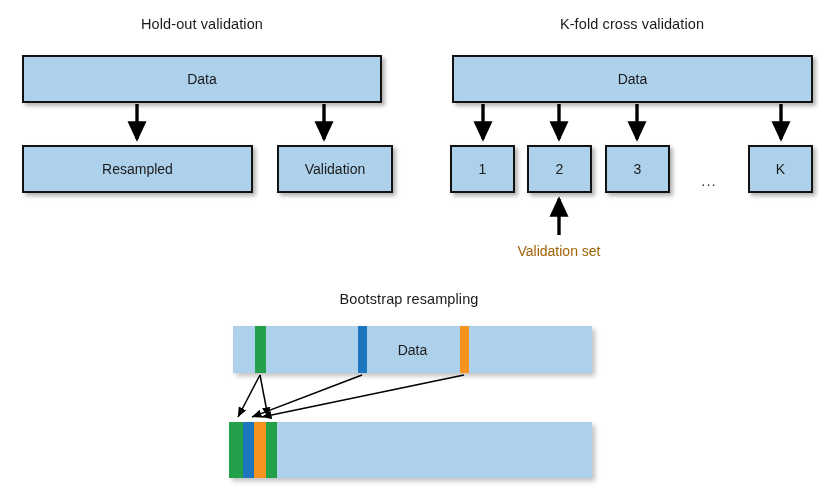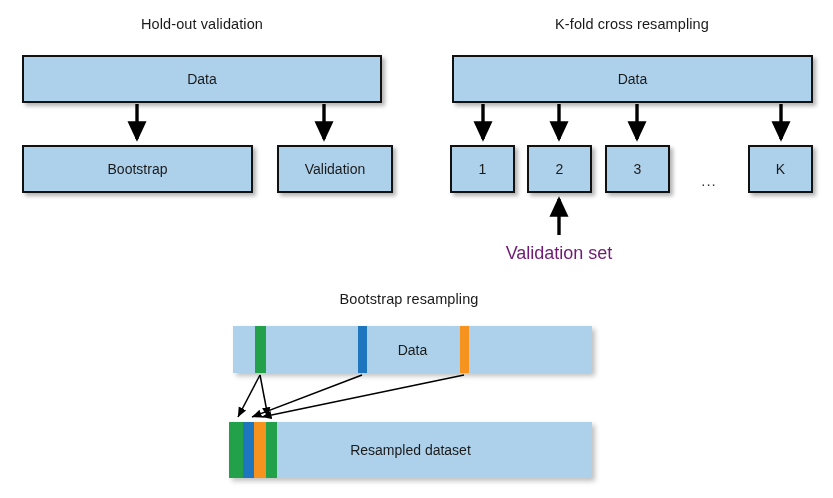--- a/index.html
+++ b/index.html
@@ -53,22 +53,22 @@
   .ellipsis {
     position: absolute;
     font-size: 15px;
     color: #333333;
     letter-spacing: 1px;
     transform: translateX(-50%);
   }
 
   .plain-label {
     position: absolute;
-    font-size: 18px;
-    color: #701a75;
+    font-size: 14px;
+    color: #a16207;
     white-space: nowrap;
     transform: translateX(-50%);
   }
 
   
   .bar {
     position: absolute;
     box-sizing: border-box;
     background: #aed1eb;
     box-shadow: 3px 3px 5px rgba(0,0,0,0.25);
@@ -109,31 +109,31 @@
 
   <div>
 
     <div class="panel-title" style="left:202px; top:16px;">Hold-out validation</div>
 
     <div class="box" style="left:22px; top:55px; width:360px; height:48px;">
       <span class="box-label">Data</span>
     </div>
 
     <div class="box" style="left:22px; top:145px; width:231px; height:48px;">
-      <span class="box-label">Bootstrap</span>
+      <span class="box-label">Resampled</span>
     </div>
 
     <div class="box" style="left:266px; top:145px; width:116px; height:48px;margin-left:11px;">
       <span class="box-label">Validation</span>
     </div>
   </div>
 
   <div>
 
-    <div class="panel-title" style="left:632px; top:16px;">K-fold cross resampling</div>
+    <div class="panel-title" style="left:632px; top:16px;">K-fold cross validation</div>
 
     <div class="box" style="left:452px; top:55px; width:361px; height:48px;">
       <span class="box-label">Data</span>
     </div>
 
     <div class="box" style="left:450px; top:145px; width:65px; height:48px;">
       <span class="box-label">1</span>
     </div>
 
     <div class="box" style="left:527px; top:145px; width:65px; height:48px;">
@@ -162,21 +162,20 @@
       <span class="stripe" style="left:125px; width:9px; background:#1e76be;"></span>
       <span class="stripe" style="left:227px; width:9px; background:#f6931e;"></span>
       <span class="bar-label">Data</span>
     </div>
 
     <div class="bar" style="left:229px; top:422px; width:363px; height:56px;">
       <span class="stripe" style="left:0px; width:14px; background:#22a14a;"></span>
       <span class="stripe" style="left:14px; width:11px; background:#1e76be;"></span>
       <span class="stripe" style="left:25px; width:12px; background:#f6931e;"></span>
       <span class="stripe" style="left:37px; width:11px; background:#22a14a;"></span>
-      <span class="bar-label">Resampled dataset</span>
     </div>
   </div>
 
   <svg class="overlay" viewBox="0 0 833 498">
     <defs>
       <marker id="arrowhead" markerWidth="7" markerHeight="7" refX="5.6" refY="3" orient="auto" markerUnits="strokeWidth">
         <path d="M0,0.3 L6,3 L0,5.7 z" fill="#000000"></path>
       </marker>
       <marker id="arrowhead-big" markerWidth="6.5" markerHeight="6.5" refX="5.2" refY="3" orient="auto" markerUnits="strokeWidth">
         <path d="M0,0.2 L6,3 L0,5.8 z" fill="#000000"></path>

